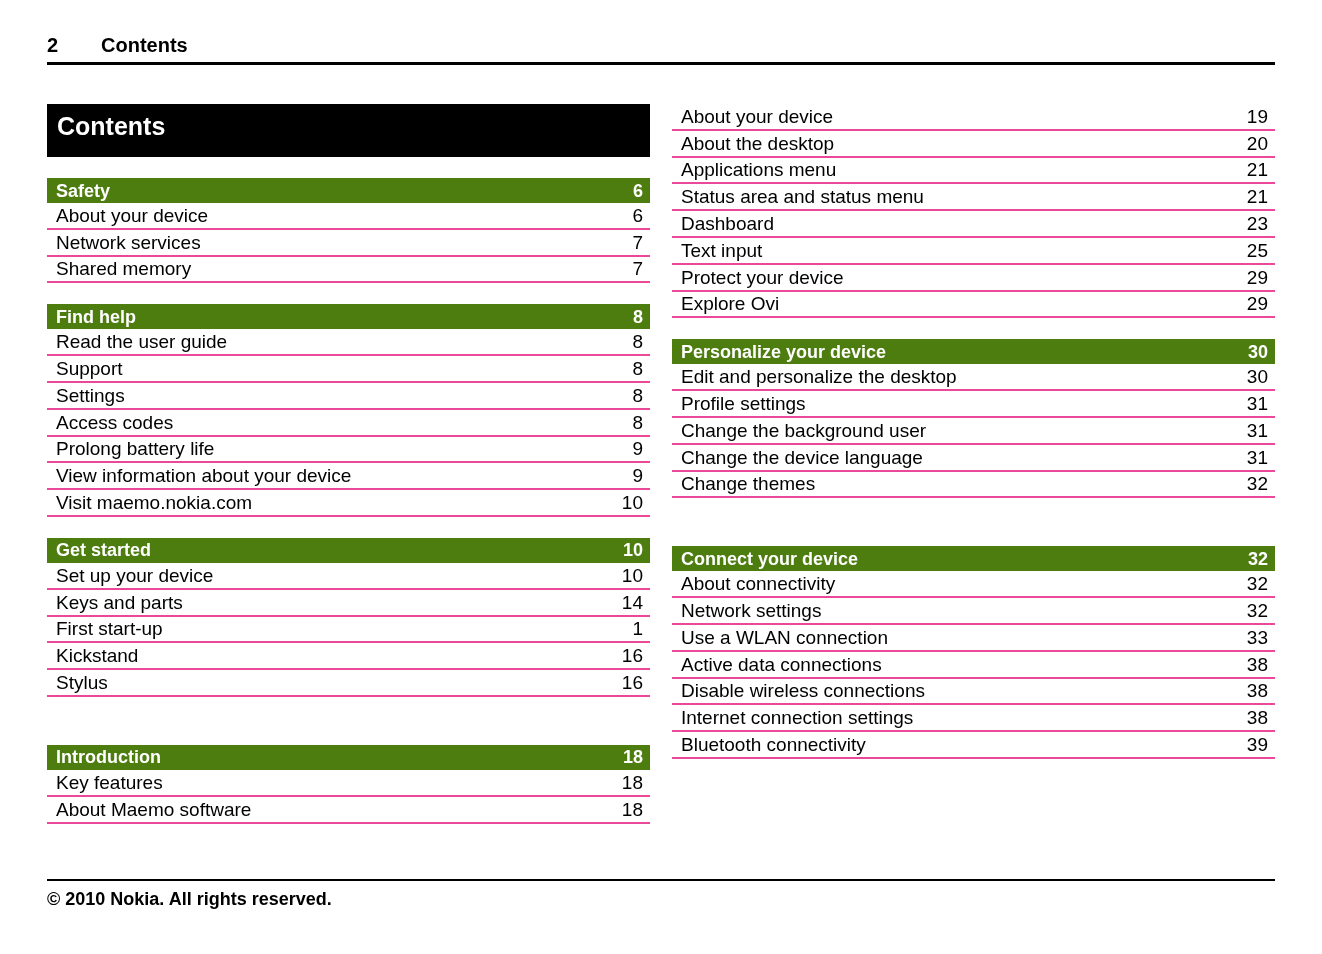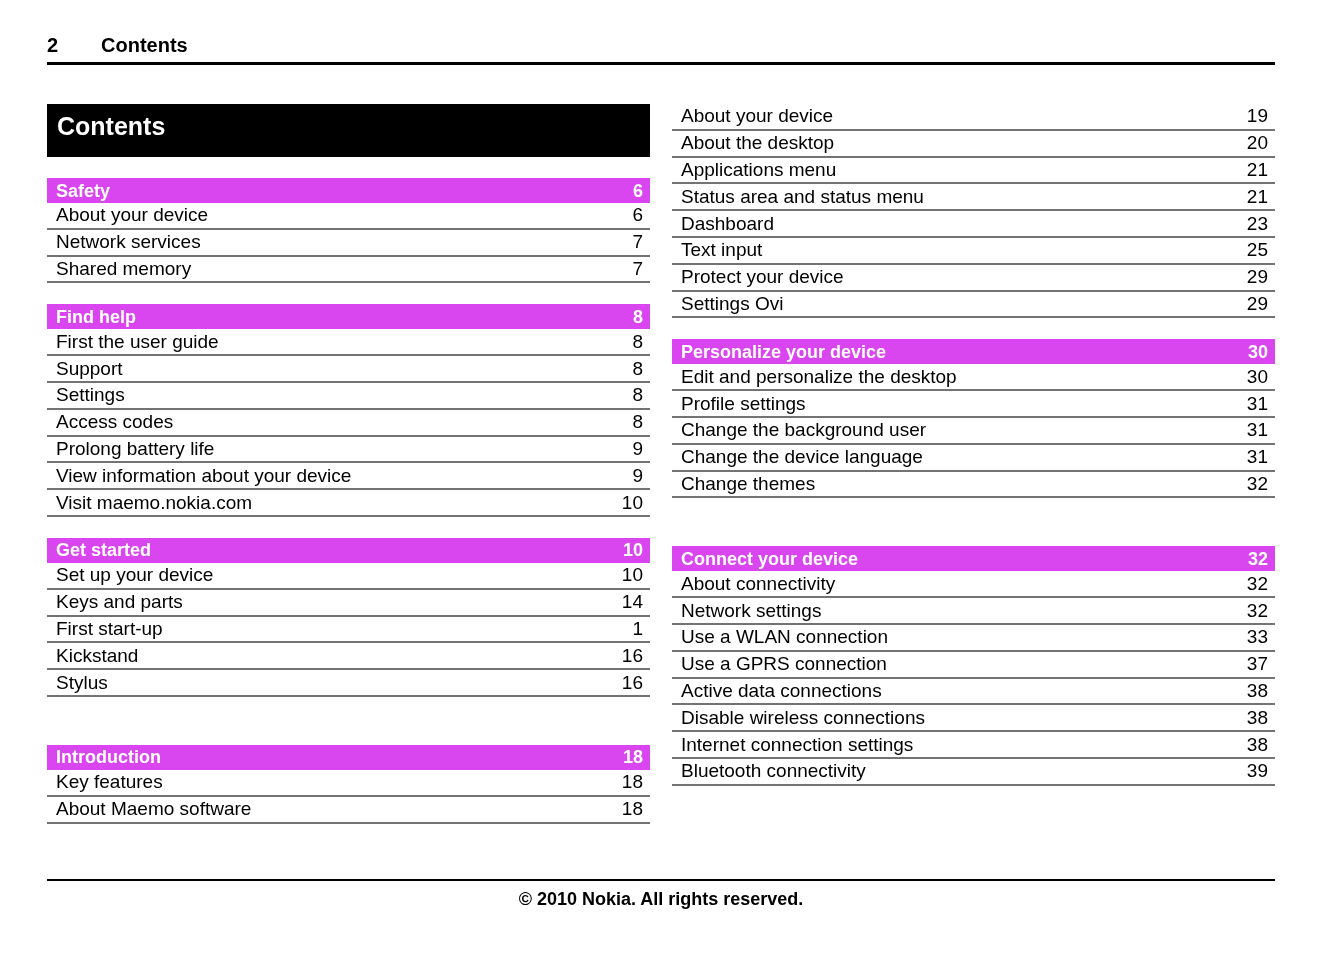--- a/index.html
+++ b/index.html
@@ -84,21 +84,21 @@
     line-height: 30px;
   }
 
   
   .group {
     margin-bottom: 21px;
   }
   .group:last-child { margin-bottom: 0; margin-top: 48px; }
 
   .section-bar {
-    background: #d946ef;
+    background: #4d7c0f;
     color: #ffffff;
     display: flex;
     align-items: center;
     justify-content: space-between;
     height: 25px;
     padding: 0 7px 0 9px;
     box-sizing: border-box;
   }
   .section-bar .label {
     font-size: 18px;
@@ -107,25 +107,25 @@
     white-space: nowrap;
   }
   .section-bar .pg {
     font-size: 18px;
     font-weight: bold;
     line-height: 20px;
   }
 
   .entry {
     display: flex;
-    align-items: center;
+    align-items: flex-end;
     justify-content: space-between;
     height: 26.8px;
     box-sizing: border-box;
-    border-bottom: 2px solid #737373;
+    border-bottom: 2px solid #ec4899;
     padding: 0 7px 0 9px;
   }
   .entry .label {
     font-size: 19px;
     line-height: 24px;
     white-space: nowrap;
   }
   .entry .pg {
     font-size: 19px;
     line-height: 24px;
@@ -138,21 +138,21 @@
     top: 879px;
     width: 1228px;
     height: 2px;
     background: #000000;
   }
   .footer {
     position: absolute;
     left: 47px;
     top: 887px;
     width: 1228px;
-    text-align: center;
+    text-align: left;
     font-size: 18px;
     font-weight: bold;
     line-height: 24px;
   }
 </style>
 </head>
 <body>
 
 <div class="page">
 
@@ -186,21 +186,21 @@
               <span class="label">Shared memory</span>
               <span class="pg">7</span>
             </div>
           </div>
           <div class="group">
             <div class="section-bar">
               <span class="label">Find help</span>
               <span class="pg">8</span>
             </div>
             <div class="entry">
-              <span class="label">First the user guide</span>
+              <span class="label">Read the user guide</span>
               <span class="pg">8</span>
             </div>
             <div class="entry">
               <span class="label">Support</span>
               <span class="pg">8</span>
             </div>
             <div class="entry">
               <span class="label">Settings</span>
               <span class="pg">8</span>
             </div>
@@ -289,21 +289,21 @@
             </div>
             <div class="entry">
               <span class="label">Text input</span>
               <span class="pg">25</span>
             </div>
             <div class="entry">
               <span class="label">Protect your device</span>
               <span class="pg">29</span>
             </div>
             <div class="entry">
-              <span class="label">Settings Ovi</span>
+              <span class="label">Explore Ovi</span>
               <span class="pg">29</span>
             </div>
           </div>
           <div class="group">
             <div class="section-bar">
               <span class="label">Personalize your device</span>
               <span class="pg">30</span>
             </div>
             <div class="entry">
               <span class="label">Edit and personalize the desktop</span>
@@ -337,24 +337,20 @@
             </div>
             <div class="entry">
               <span class="label">Network settings</span>
               <span class="pg">32</span>
             </div>
             <div class="entry">
               <span class="label">Use a WLAN connection</span>
               <span class="pg">33</span>
             </div>
             <div class="entry">
-              <span class="label">Use a GPRS connection</span>
-              <span class="pg">37</span>
-            </div>
-            <div class="entry">
               <span class="label">Active data connections</span>
               <span class="pg">38</span>
             </div>
             <div class="entry">
               <span class="label">Disable wireless connections</span>
               <span class="pg">38</span>
             </div>
             <div class="entry">
               <span class="label">Internet connection settings</span>
               <span class="pg">38</span>

